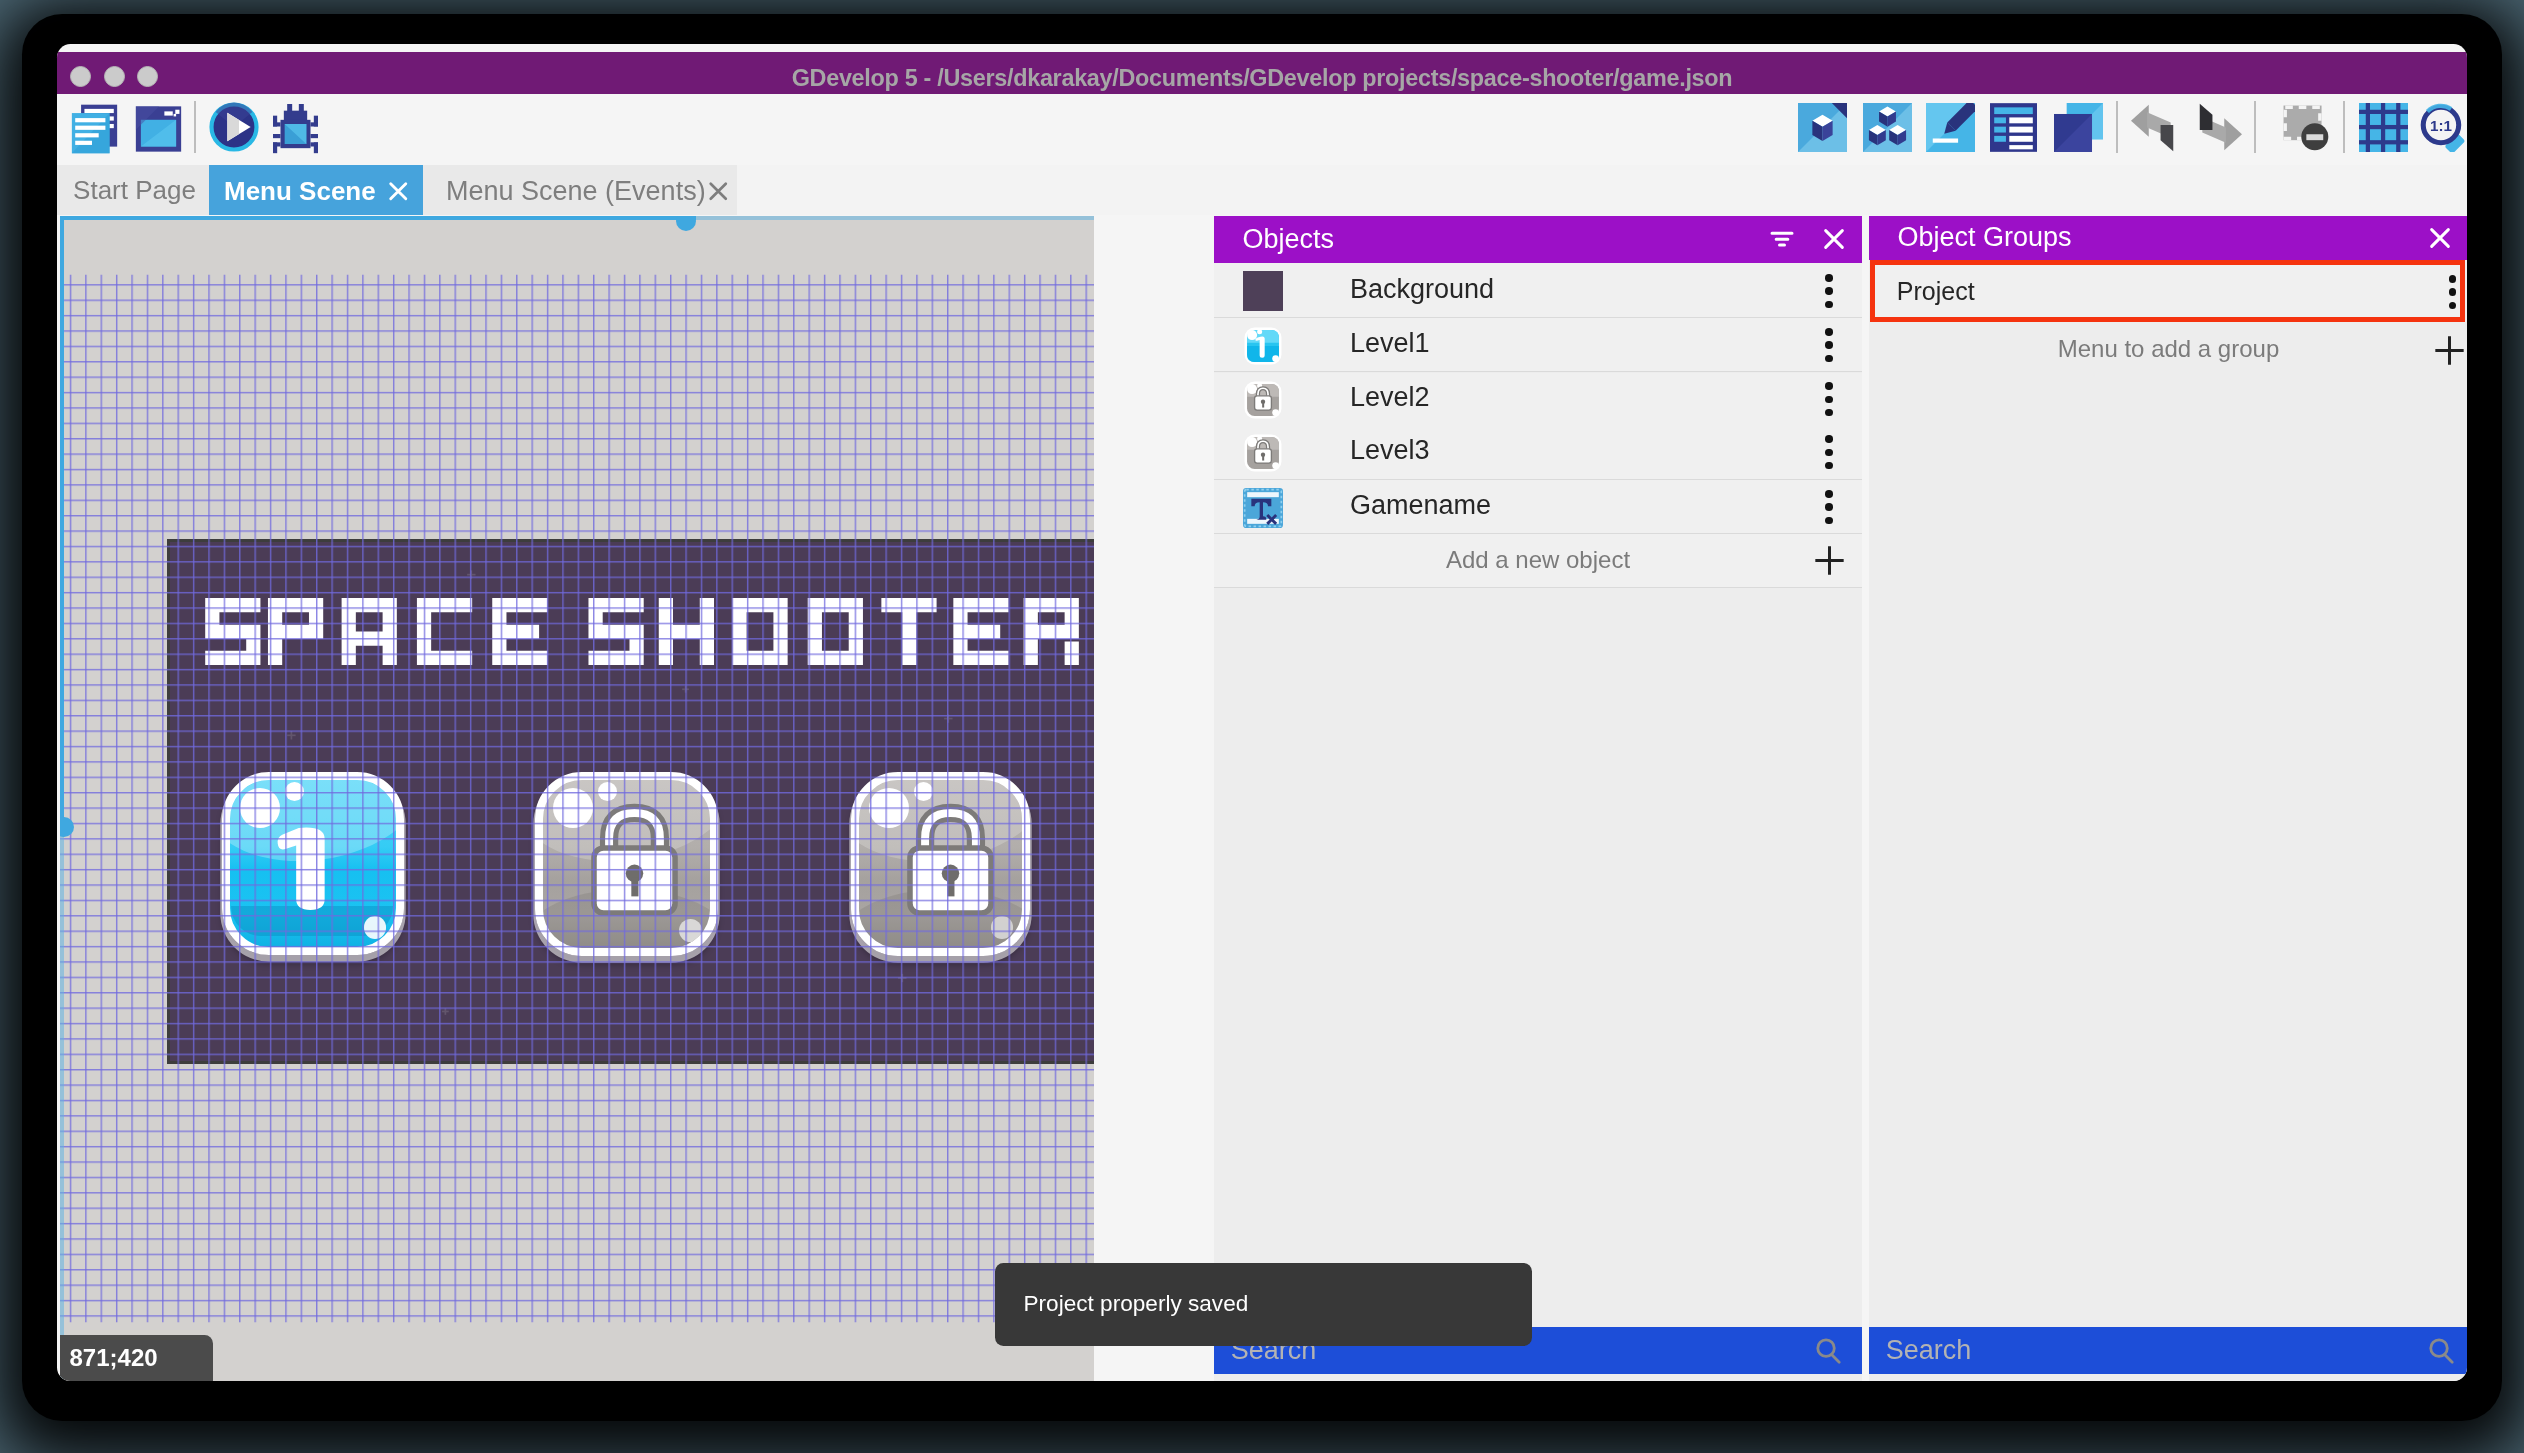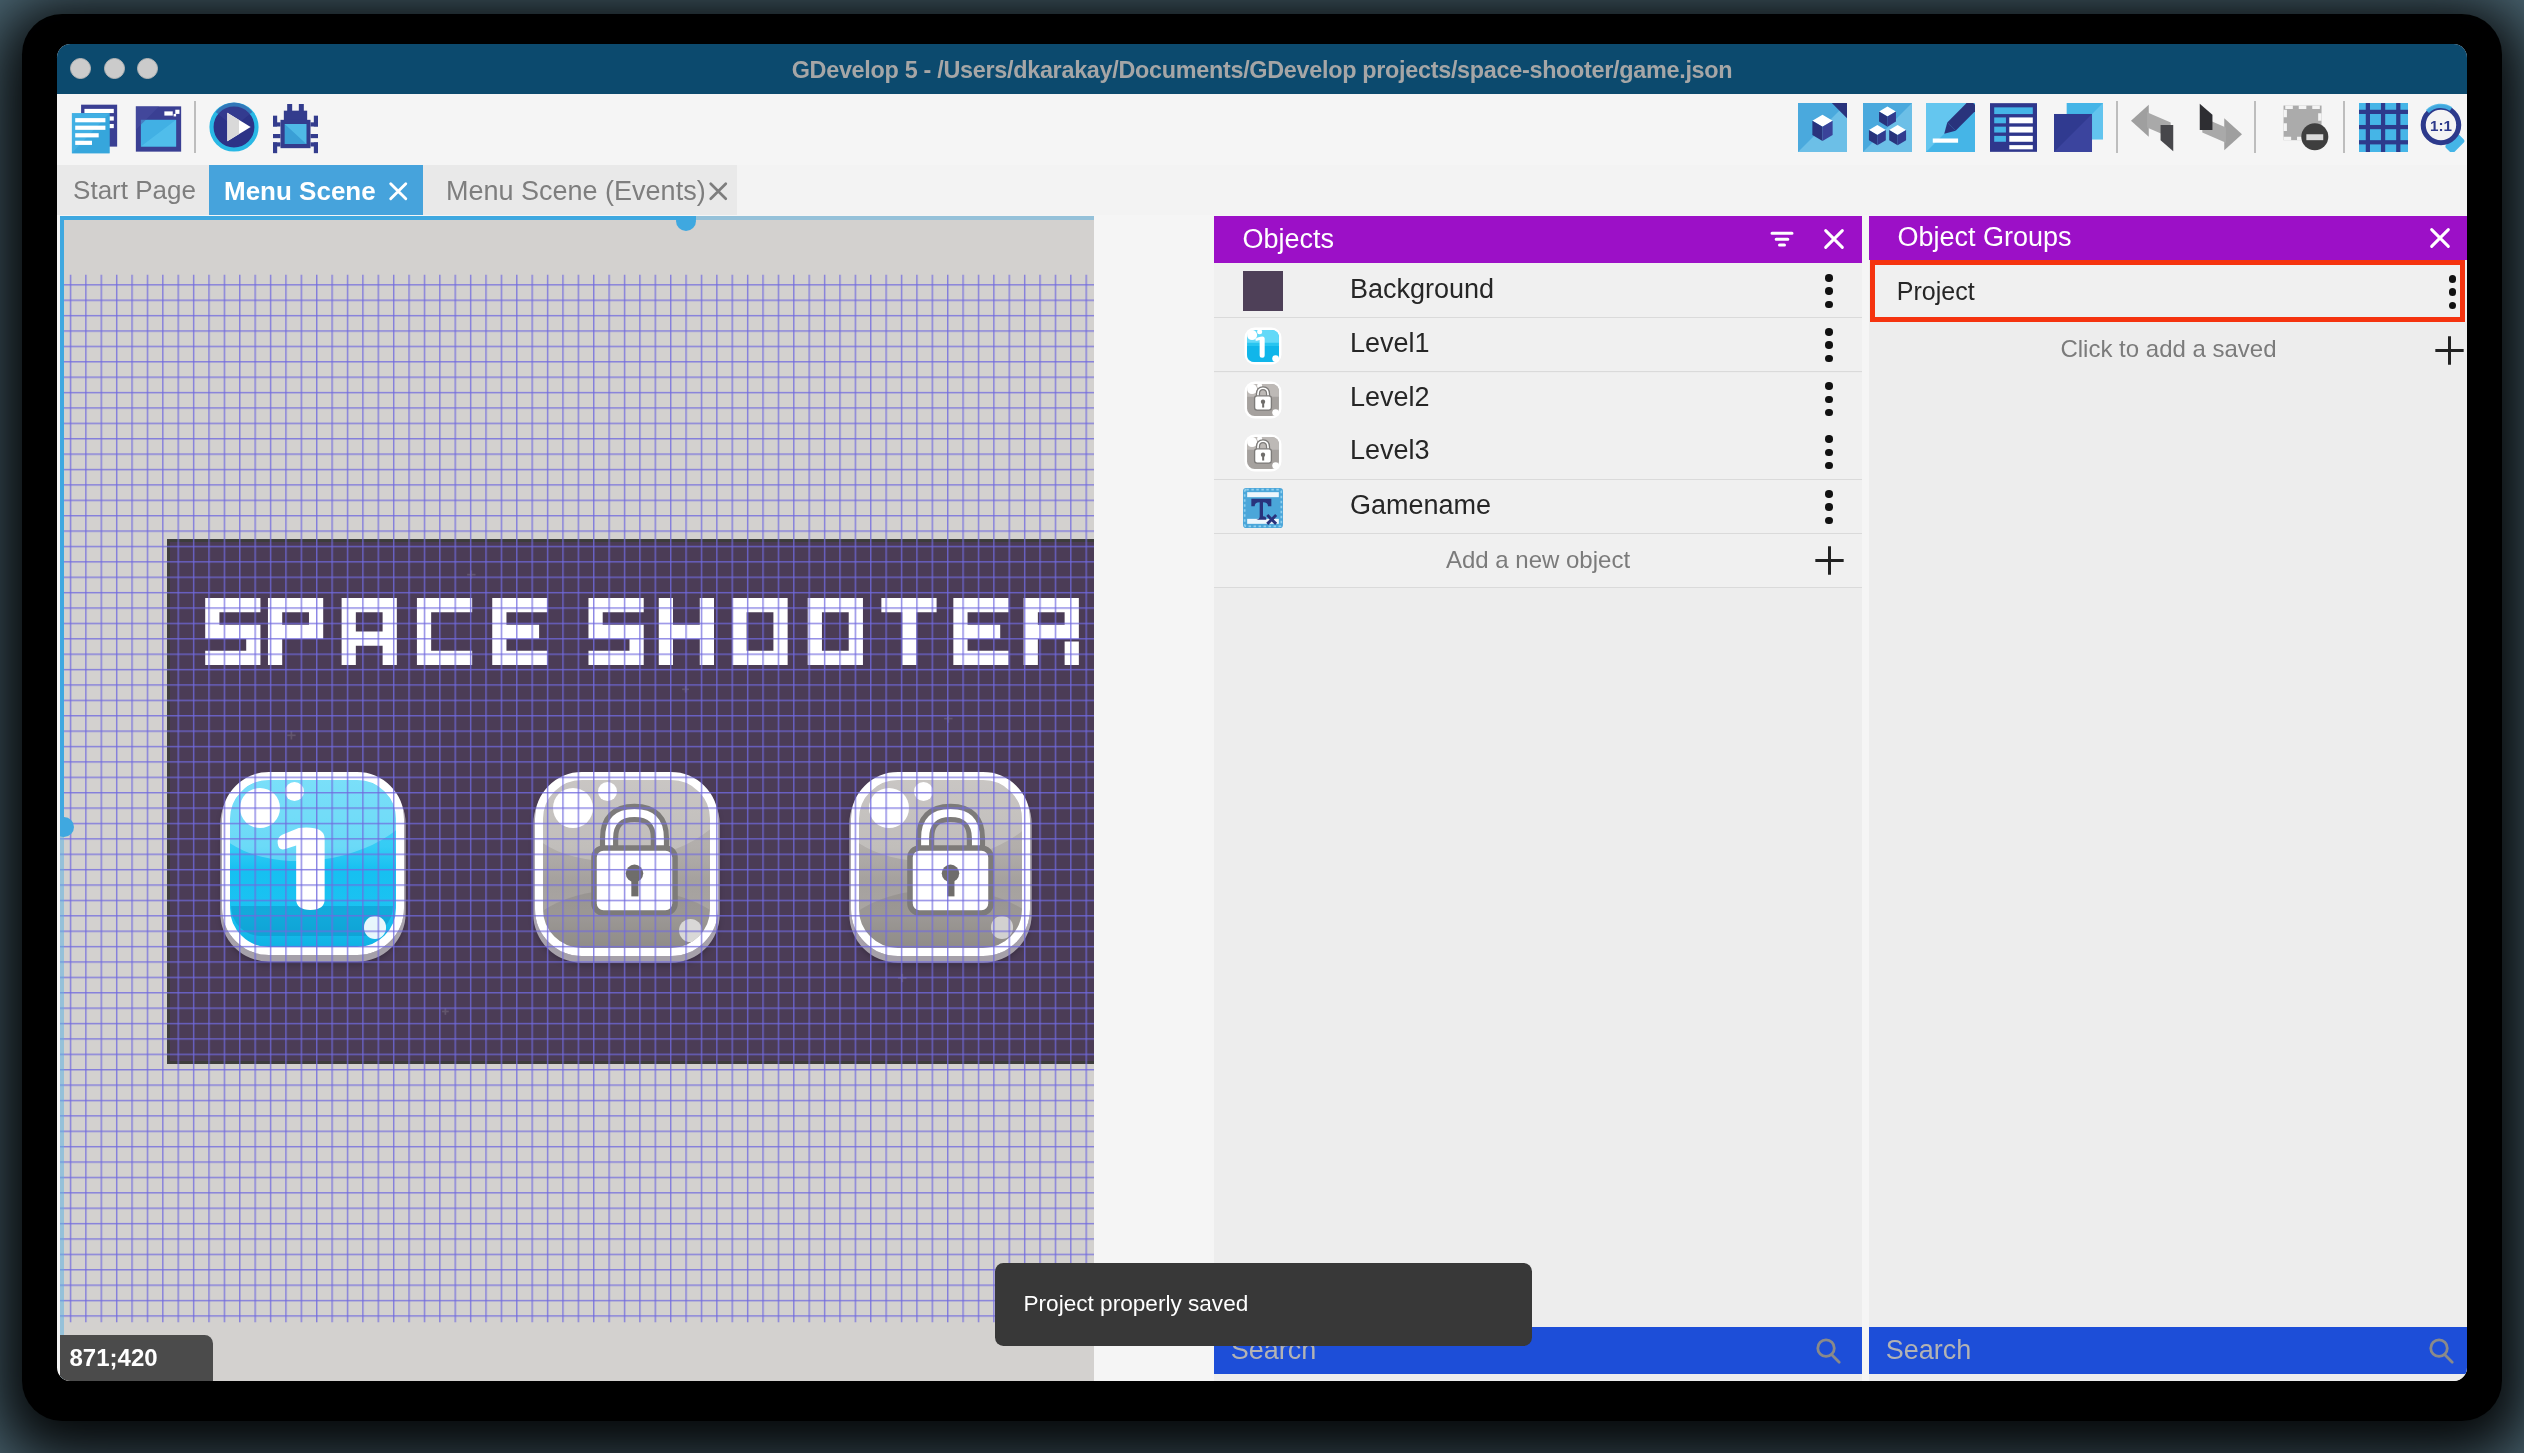--- a/index.html
+++ b/index.html
@@ -4,21 +4,21 @@
 <style>
   * { margin:0; padding:0; box-sizing:border-box; }
   html,body { width:2525px; height:1453px; }
   body { background:#4d6875; font-family:"Liberation Sans", sans-serif; position:relative; overflow:hidden; }
   #win {
     position:absolute; left:57px; top:44px; width:2410px; height:1337px;
     background:#f5f5f5; border-radius:13.4px; overflow:hidden;
     box-shadow: 0 5px 0 35px rgba(0,0,0,0.98), 0 16.7px 59px 50px rgba(0,0,0,0.88), 0 33px 92px 59px rgba(0,0,0,0.5);
   }
   
-  #titlebar { position:absolute; left:0; top:0; width:100%; height:61px; background:#0c4a6e; border-bottom:1.7px solid #d2d2d2; }
+  #titlebar { position:absolute; left:0; top:8px; width:100%; height:61px; background:#701a75; border-bottom:1.7px solid #d2d2d2; }
   .light { position:absolute; top:14.2px; width:21px; height:21px; border-radius:50%; background:#cbcbcb; border:0.8px solid #b6b6b6; }
   #title { position:absolute; top:13.4px; width:100%; text-align:center; font-size:23.4px; font-weight:bold; color:#a6a6a6; letter-spacing:-0.3px; }
   
   #toolbar { position:absolute; left:0; top:50px; width:100%; height:71px; background:#f5f5f5; }
   .tsep { position:absolute; top:6.7px; width:1.7px; height:52px; background:#bdbdbd; }
   
   #tabbar { position:absolute; left:0; top:121px; width:100%; height:50px; background:#f3f3f3; }
   #tabdark { position:absolute; left:0; top:0; width:680px; height:50px; background:#e9e9e9; }
   .tab { position:absolute; top:0; height:50px; font-size:26px; color:#7e7e7e; }
   
@@ -432,21 +432,21 @@
     </div>
     <div style="position:absolute;left:0.8px;top:44px;width:595px;height:62px;border:5px solid #f5330f;background:#f0f0f0;">
       <div style="position:absolute;left:22px;top:11.7px;font-size:25px;color:#262626;">Project</div>
       <div class="dots" style="left:574px;top:10px;">
           <div class="dot"></div>
           <div class="dot"></div>
           <div class="dot"></div>
         </div>
     </div>
     <div style="position:absolute;left:0;top:106px;width:100%;height:54px;">
-      <div style="position:absolute;width:100%;text-align:center;top:13.4px;font-size:24px;color:#7b7b7b;">Click to add a saved</div>
+      <div style="position:absolute;width:100%;text-align:center;top:13.4px;font-size:24px;color:#7b7b7b;">Menu to add a group</div>
       <svg style="position:absolute;left:563px;top:11px;" width="35" height="35" viewBox="0 0 42 42">
           <path d="M21 4 V38 M4 21 H38" stroke="#222" stroke-width="3.6"></path>
         </svg>
     </div>
     <div class="searchbox">
       <div class="searchph">Search</div>
       <svg style="position:absolute;left:556px;top:7.5px;" width="33" height="33" viewBox="0 0 40 40">
           <circle cx="17" cy="16" r="10" fill="none" stroke="#8a8a8a" stroke-width="3.4"></circle>
           <path d="M24 24 L33 33" stroke="#8a8a8a" stroke-width="3.4" stroke-linecap="round"></path>
         </svg>

